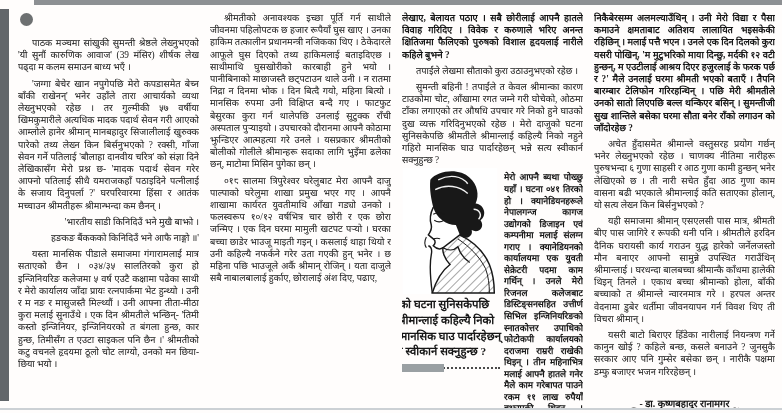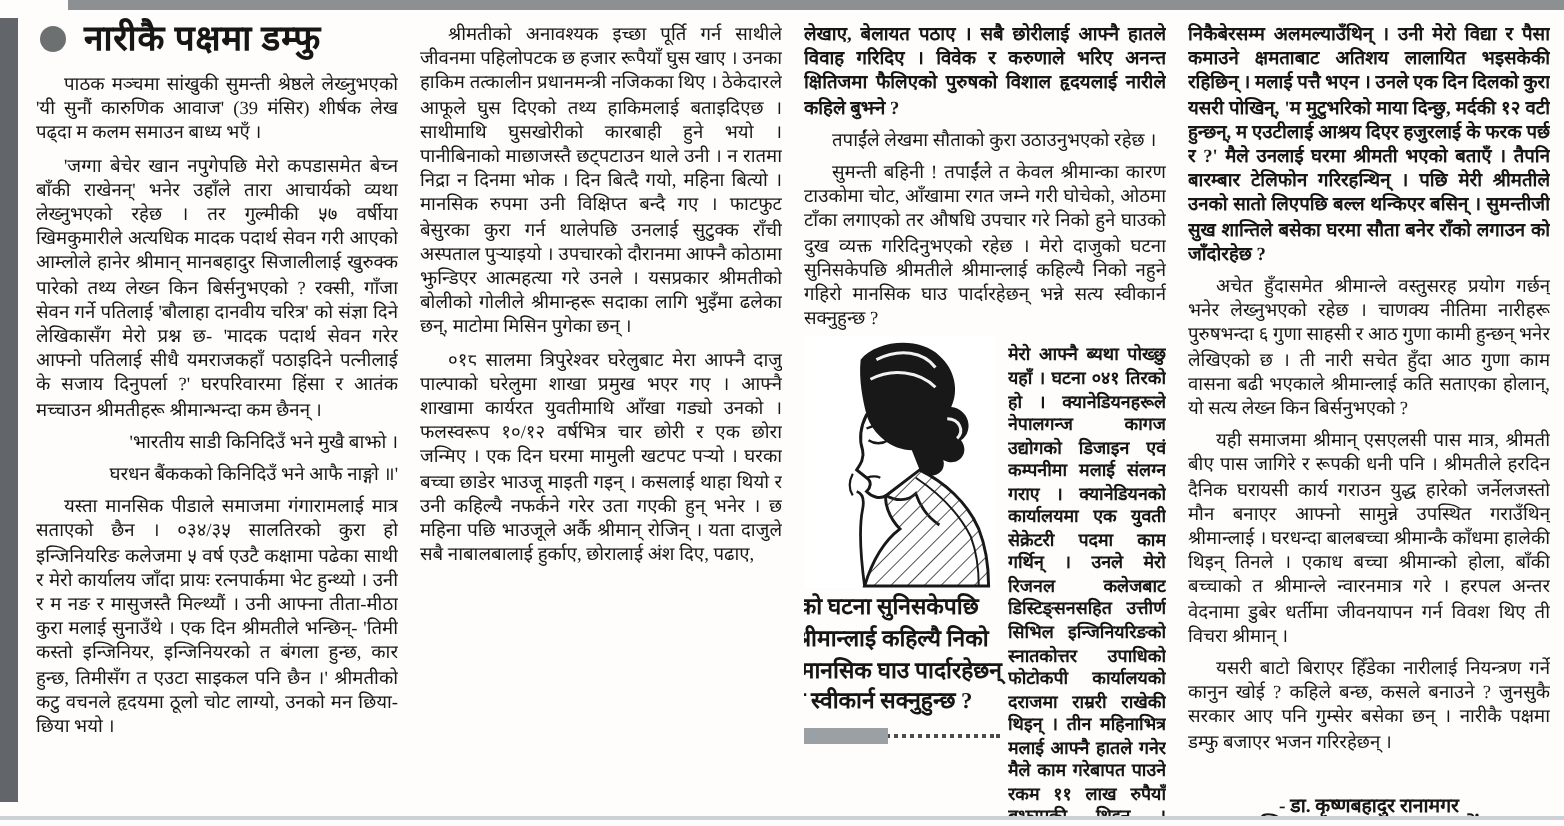--- a/index.html
+++ b/index.html
@@ -33,26 +33,25 @@
 
 <div class="page">
   <div class="top-edge"></div>
   <div class="left-edge"></div>
 
   <div class="content">
 
     <div class="colm">
       <div class="headline">
         <span class="bullet"></span>
-        <h1>नारीकै पक्षमा डम्फु</h1>
       </div>
       <p>पाठक मञ्चमा सांखुकी सुमन्ती श्रेष्ठले लेख्नुभएको 'यी सुनौं कारुणिक आवाज' (39 मंसिर) शीर्षक लेख पढ्दा म कलम समाउन बाध्य भएँ ।</p>
       <p>'जग्गा बेचेर खान नपुगेपछि मेरो कपडासमेत बेच्न बाँकी राखेनन्' भनेर उहाँले तारा आचार्यको व्यथा लेख्नुभएको रहेछ । तर गुल्मीकी ५७ वर्षीया खिमकुमारीले अत्यधिक मादक पदार्थ सेवन गरी आएको आम्लोले हानेर श्रीमान् मानबहादुर सिजालीलाई खुरुक्क पारेको तथ्य लेख्न किन बिर्सनुभएको ? रक्सी, गाँजा सेवन गर्ने पतिलाई 'बौलाहा दानवीय चरित्र' को संज्ञा दिने लेखिकासँग मेरो प्रश्न छ- 'मादक पदार्थ सेवन गरेर आफ्नो पतिलाई सीधै यमराजकहाँ पठाइदिने पत्नीलाई के सजाय दिनुपर्ला ?' घरपरिवारमा हिंसा र आतंक मच्चाउन श्रीमतीहरू श्रीमान्भन्दा कम छैनन् ।</p>
       <p class="verse">'भारतीय साडी किनिदिउँ भने मुखै बाझो ।</p>
-      <p class="verse">घरधन बैंककको किनिदिउँ भने आफै नाङ्गो ॥'</p>
+      <p class="verse">हङकङ बैंककको किनिदिउँ भने आफै नाङ्गो ॥'</p>
       <p>यस्ता मानसिक पीडाले समाजमा गंगारामलाई मात्र सताएको छैन । ०३४/३५ सालतिरको कुरा हो इन्जिनियरिङ कलेजमा ५ वर्ष एउटै कक्षामा पढेका साथी र मेरो कार्यालय जाँदा प्रायः रत्नपार्कमा भेट हुन्थ्यो । उनी र म नङ र मासुजस्तै मिल्थ्यौं । उनी आफ्ना तीता-मीठा कुरा मलाई सुनाउँथे । एक दिन श्रीमतीले भन्छिन्- 'तिमी कस्तो इन्जिनियर, इन्जिनियरको त बंगला हुन्छ, कार हुन्छ, तिमीसँग त एउटा साइकल पनि छैन ।' श्रीमतीको कटु वचनले हृदयमा ठूलो चोट लाग्यो, उनको मन छिया-छिया भयो ।</p>
     </div>
 
     <div class="colm">
       <p>श्रीमतीको अनावश्यक इच्छा पूर्ति गर्न साथीले जीवनमा पहिलोपटक छ हजार रूपैयाँ घुस खाए । उनका हाकिम तत्कालीन प्रधानमन्त्री नजिकका थिए । ठेकेदारले आफूले घुस दिएको तथ्य हाकिमलाई बताइदिएछ । साथीमाथि घुसखोरीको कारबाही हुने भयो । पानीबिनाको माछाजस्तै छट्पटाउन थाले उनी । न रातमा निद्रा न दिनमा भोक । दिन बित्दै गयो, महिना बित्यो । मानसिक रुपमा उनी विक्षिप्त बन्दै गए । फाटफुट बेसुरका कुरा गर्न थालेपछि उनलाई सुटुक्क राँची अस्पताल पुऱ्याइयो । उपचारको दौरानमा आफ्नै कोठामा झुन्डिएर आत्महत्या गरे उनले । यसप्रकार श्रीमतीको बोलीको गोलीले श्रीमान्हरू सदाका लागि भुइँमा ढलेका छन्, माटोमा मिसिन पुगेका छन् ।</p>
       <p>०१८ सालमा त्रिपुरेश्वर घरेलुबाट मेरा आफ्नै दाजु पाल्पाको घरेलुमा शाखा प्रमुख भएर गए । आफ्नै शाखामा कार्यरत युवतीमाथि आँखा गड्यो उनको । फलस्वरूप १०/१२ वर्षभित्र चार छोरी र एक छोरा जन्मिए । एक दिन घरमा मामुली खटपट पऱ्यो । घरका बच्चा छाडेर भाउजू माइती गइन् । कसलाई थाहा थियो र उनी कहिल्यै नफर्कने गरेर उता गएकी हुन् भनेर । छ महिना पछि भाउजूले अर्कै श्रीमान् रोजिन् । यता दाजुले सबै नाबालबालाई हुर्काए, छोरालाई अंश दिए, पढाए,</p>
     </div>
 
     <div class="colm">
       <p class="cont">लेखाए, बेलायत पठाए । सबै छोरीलाई आफ्नै हातले विवाह गरिदिए । विवेक र करुणाले भरिए अनन्त क्षितिजमा फैलिएको पुरुषको विशाल हृदयलाई नारीले कहिले बुझ्ने ?</p>

